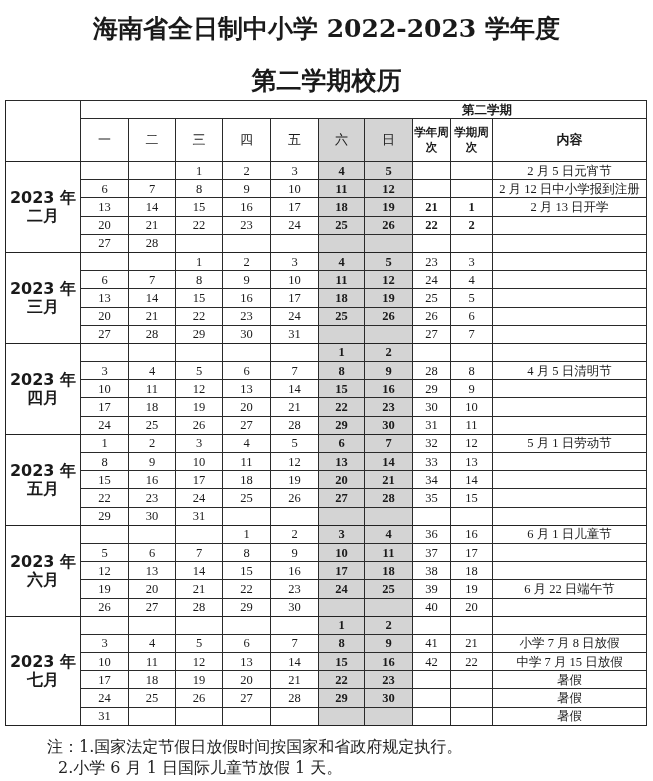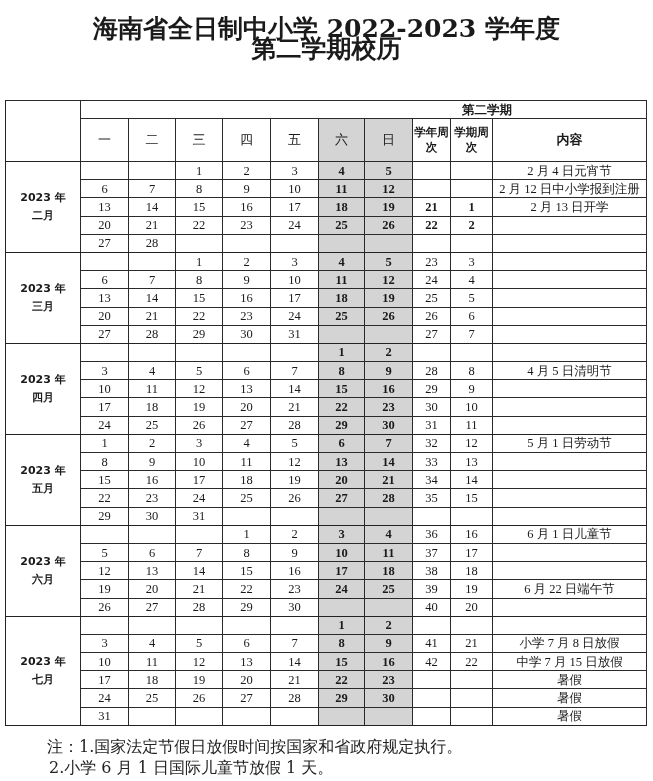--- a/index.html
+++ b/index.html
@@ -1,43 +1,43 @@
 <!DOCTYPE html>
 <html><head>
 <meta charset="utf-8">
 <style>
   html, body { margin:0; padding:0; background:#ffffff; }
   body { width:653px; height:781px; position:relative; overflow:hidden;
          font-family:"DejaVu Serif","Liberation Serif",serif; color:#1a1a1a; }
   .title1 { position:absolute; top:14px; left:0; width:653px; text-align:center;
             font-size:25px; font-weight:bold; letter-spacing:0px; line-height:30px;
             font-family:"DejaVu Serif",serif; }
-  .title2 { position:absolute; top:34px; left:0; width:653px; text-align:center;
+  .title2 { position:absolute; top:66px; left:0; width:653px; text-align:center;
             font-size:25px; font-weight:bold; line-height:30px;
             font-family:"DejaVu Serif",serif; }
   table.cal { position:absolute; top:100px; left:5px; width:641px;
               border-collapse:collapse; table-layout:fixed; }
   table.cal td { border:1px solid #2a2a2a; padding:0; text-align:center;
                  font-size:12.5px; height:17.2px; line-height:16px; overflow:hidden;
                  white-space:nowrap; font-family:"Liberation Serif","DejaVu Serif",serif; }
-  table.cal td.month { font-family:"DejaVu Sans",sans-serif; font-size:11px; font-weight:bold;
+  table.cal td.month { font-family:"DejaVu Sans",sans-serif; font-size:16px; font-weight:bold;
                        line-height:18px; border-bottom:1.5px solid #222; vertical-align:middle;
                        border-left:1.5px solid #222; }
   table.cal tr.semrow td { height:17px; }
   td.sem { font-family:"DejaVu Sans",sans-serif; font-weight:bold; font-size:11.5px; text-align:center; padding-left:247px !important; }
   tr.hdr td { height:42px; font-size:13px; }
   td.hdrsmall { font-family:"DejaVu Sans",sans-serif; font-weight:bold; font-size:11.5px !important; line-height:15px !important; white-space:normal !important; }
   td.hdrcontent { font-family:"DejaVu Sans",sans-serif; font-weight:bold; font-size:12px;margin-left:39px; }
   td.wk { background:#d4d4d4; font-weight:bold; }
   td.bold { font-weight:bold; }
   td.content { font-size:12px; }
   tr.last td { border-bottom:1.5px solid #222; }
   .notes { position:absolute; left:47px; font-size:16px; font-family:"DejaVu Serif",serif; color:#222; }
   .note1 { top:737px; }
-  .note2 { top:758px; left:49px; }
+  .note2 { top:758px; left:58px; }
 </style>
 </head>
 <body>
 
 <div class="title1">海南省全日制中小学 2022-2023 学年度</div>
 <div class="title2">第二学期校历</div>
 
 <table class="cal">
   <colgroup>
     <col style="width:75px">
@@ -76,21 +76,21 @@
         </td>
         <td></td>
         <td></td>
         <td>1</td>
         <td>2</td>
         <td>3</td>
         <td class="wk">4</td>
         <td class="wk">5</td>
         <td></td>
         <td></td>
-        <td class="content">2 月 4 日元宵节</td>
+        <td class="content">2 月 5 日元宵节</td>
       </tr>
       <tr>
         <td>6</td>
         <td>7</td>
         <td>8</td>
         <td>9</td>
         <td>10</td>
         <td class="wk">11</td>
         <td class="wk">12</td>
         <td></td>

